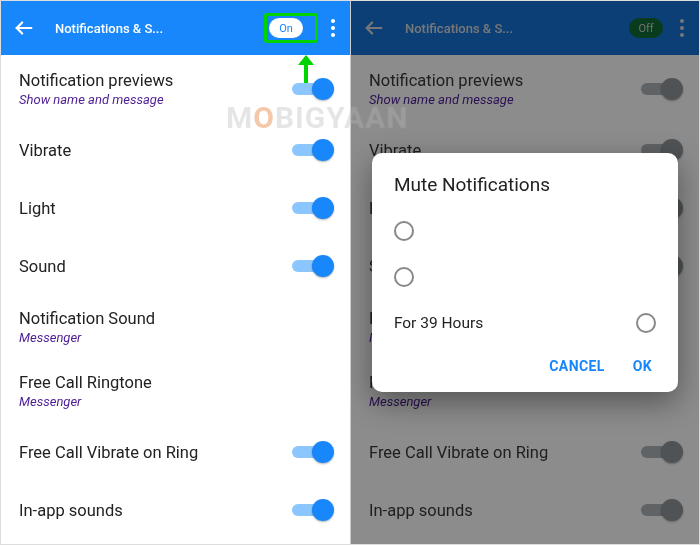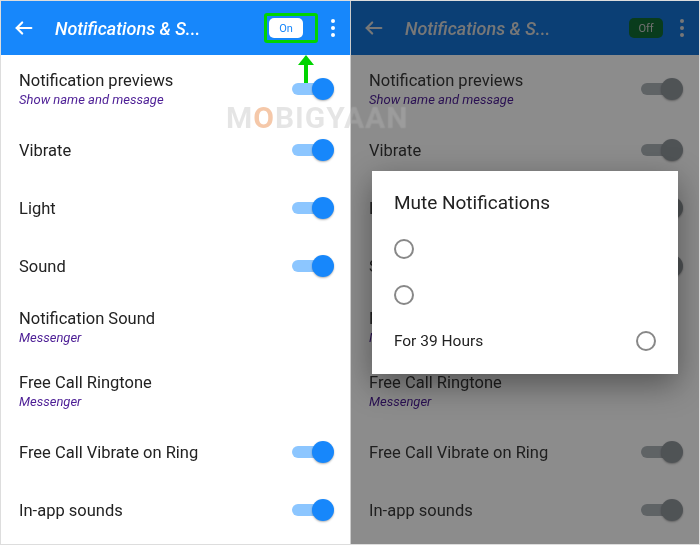--- a/index.html
+++ b/index.html
@@ -33,34 +33,33 @@
     display: flex;
     align-items: center;
     padding: 0 8px 0 12px;
   }
   .back-arrow {
     width: 22px; height: 22px;
     display: inline-flex; align-items: center; justify-content: center;
     margin-right: 20px;
   }
   .appbar-title {
-    font-size: 18px;
+    font-size: 13px;
     font-weight: 500;
     flex: 1;
     white-space: nowrap;
     overflow: hidden;
-    font-style: italic;
   }
   .pill {
     display: inline-flex;
     align-items: center;
     justify-content: center;
     min-width: 34px;
     height: 20px;
-    border-radius: 5px;
+    border-radius: 10px;
     font-size: 11px;
     background: #fff;
     color: #1787FB;
     padding: 0 8px;
     margin-right: 10px;
   }
   .pill.off {
     background: #15803d;
     color: #eee;
   }
@@ -114,21 +113,21 @@
   .scrim {
     position: absolute; inset: 0;
     background: rgba(0,0,0,0.45);
     display: flex;
     align-items: center;
     justify-content: center;
   }
   .dialog {
     width: 88%;
     background: #fff;
-    border-radius: 0;
+    border-radius: 10px;
     box-shadow: 0 10px 30px rgba(0,0,0,0.4);
     padding: 20px 22px 10px 22px;
   }
   .dialog-title {
     font-size: 19px;
     color: #222;
     margin-bottom: 12px;
   }
   .radio-row {
     display: flex;
@@ -377,20 +376,24 @@
         <div class="radio-row">
           <span class="radio-circle"></span>
         </div>
         <div class="radio-row">
           <span class="radio-circle"></span>
         </div>
         <div class="radio-row">
           <span class="rlabel">For 39 Hours</span>
           <span class="radio-circle"></span>
         </div>
+        <div class="dialog-actions">
+          <span class="dialog-btn">CANCEL</span>
+          <span class="dialog-btn">OK</span>
+        </div>
       </div>
     </div>
   </div>
 
 </div>
 
 <div class="watermark">
   <span>M</span><span class="o">O</span><span>BIGYAAN</span>
 </div>
 

